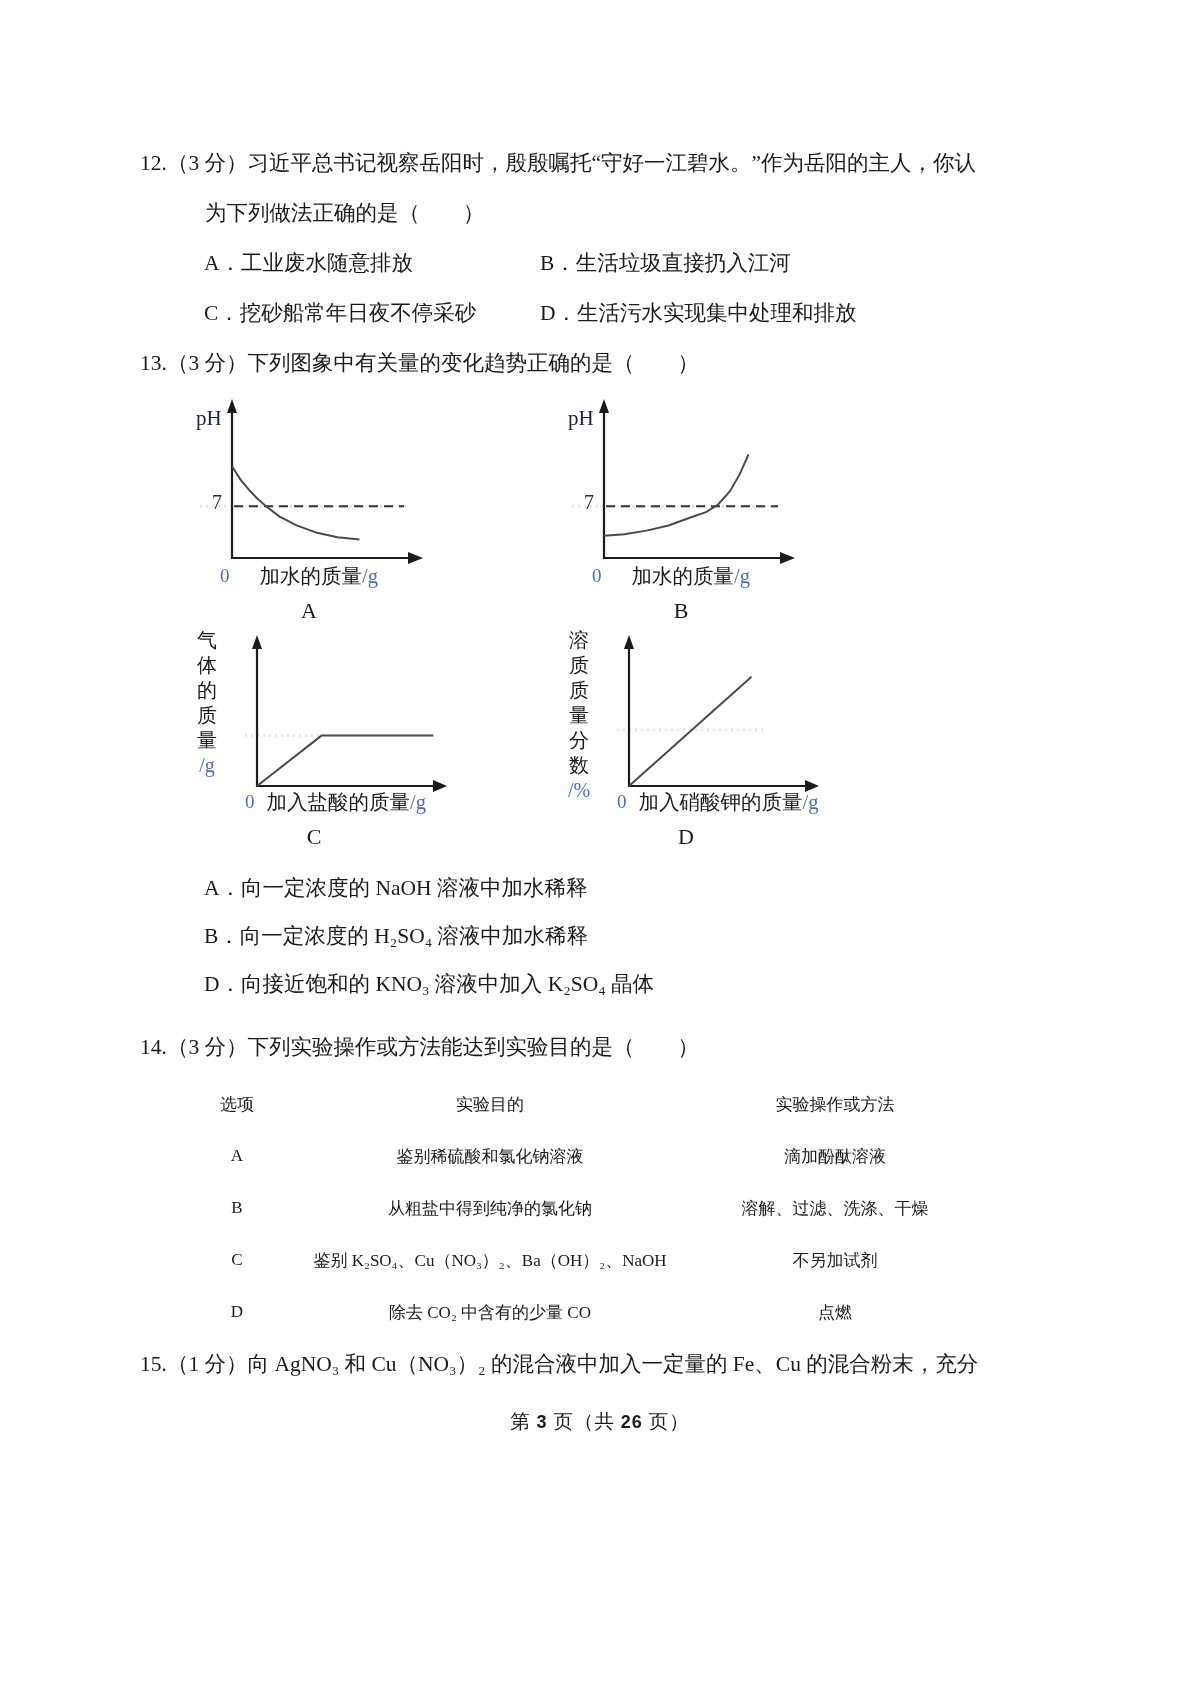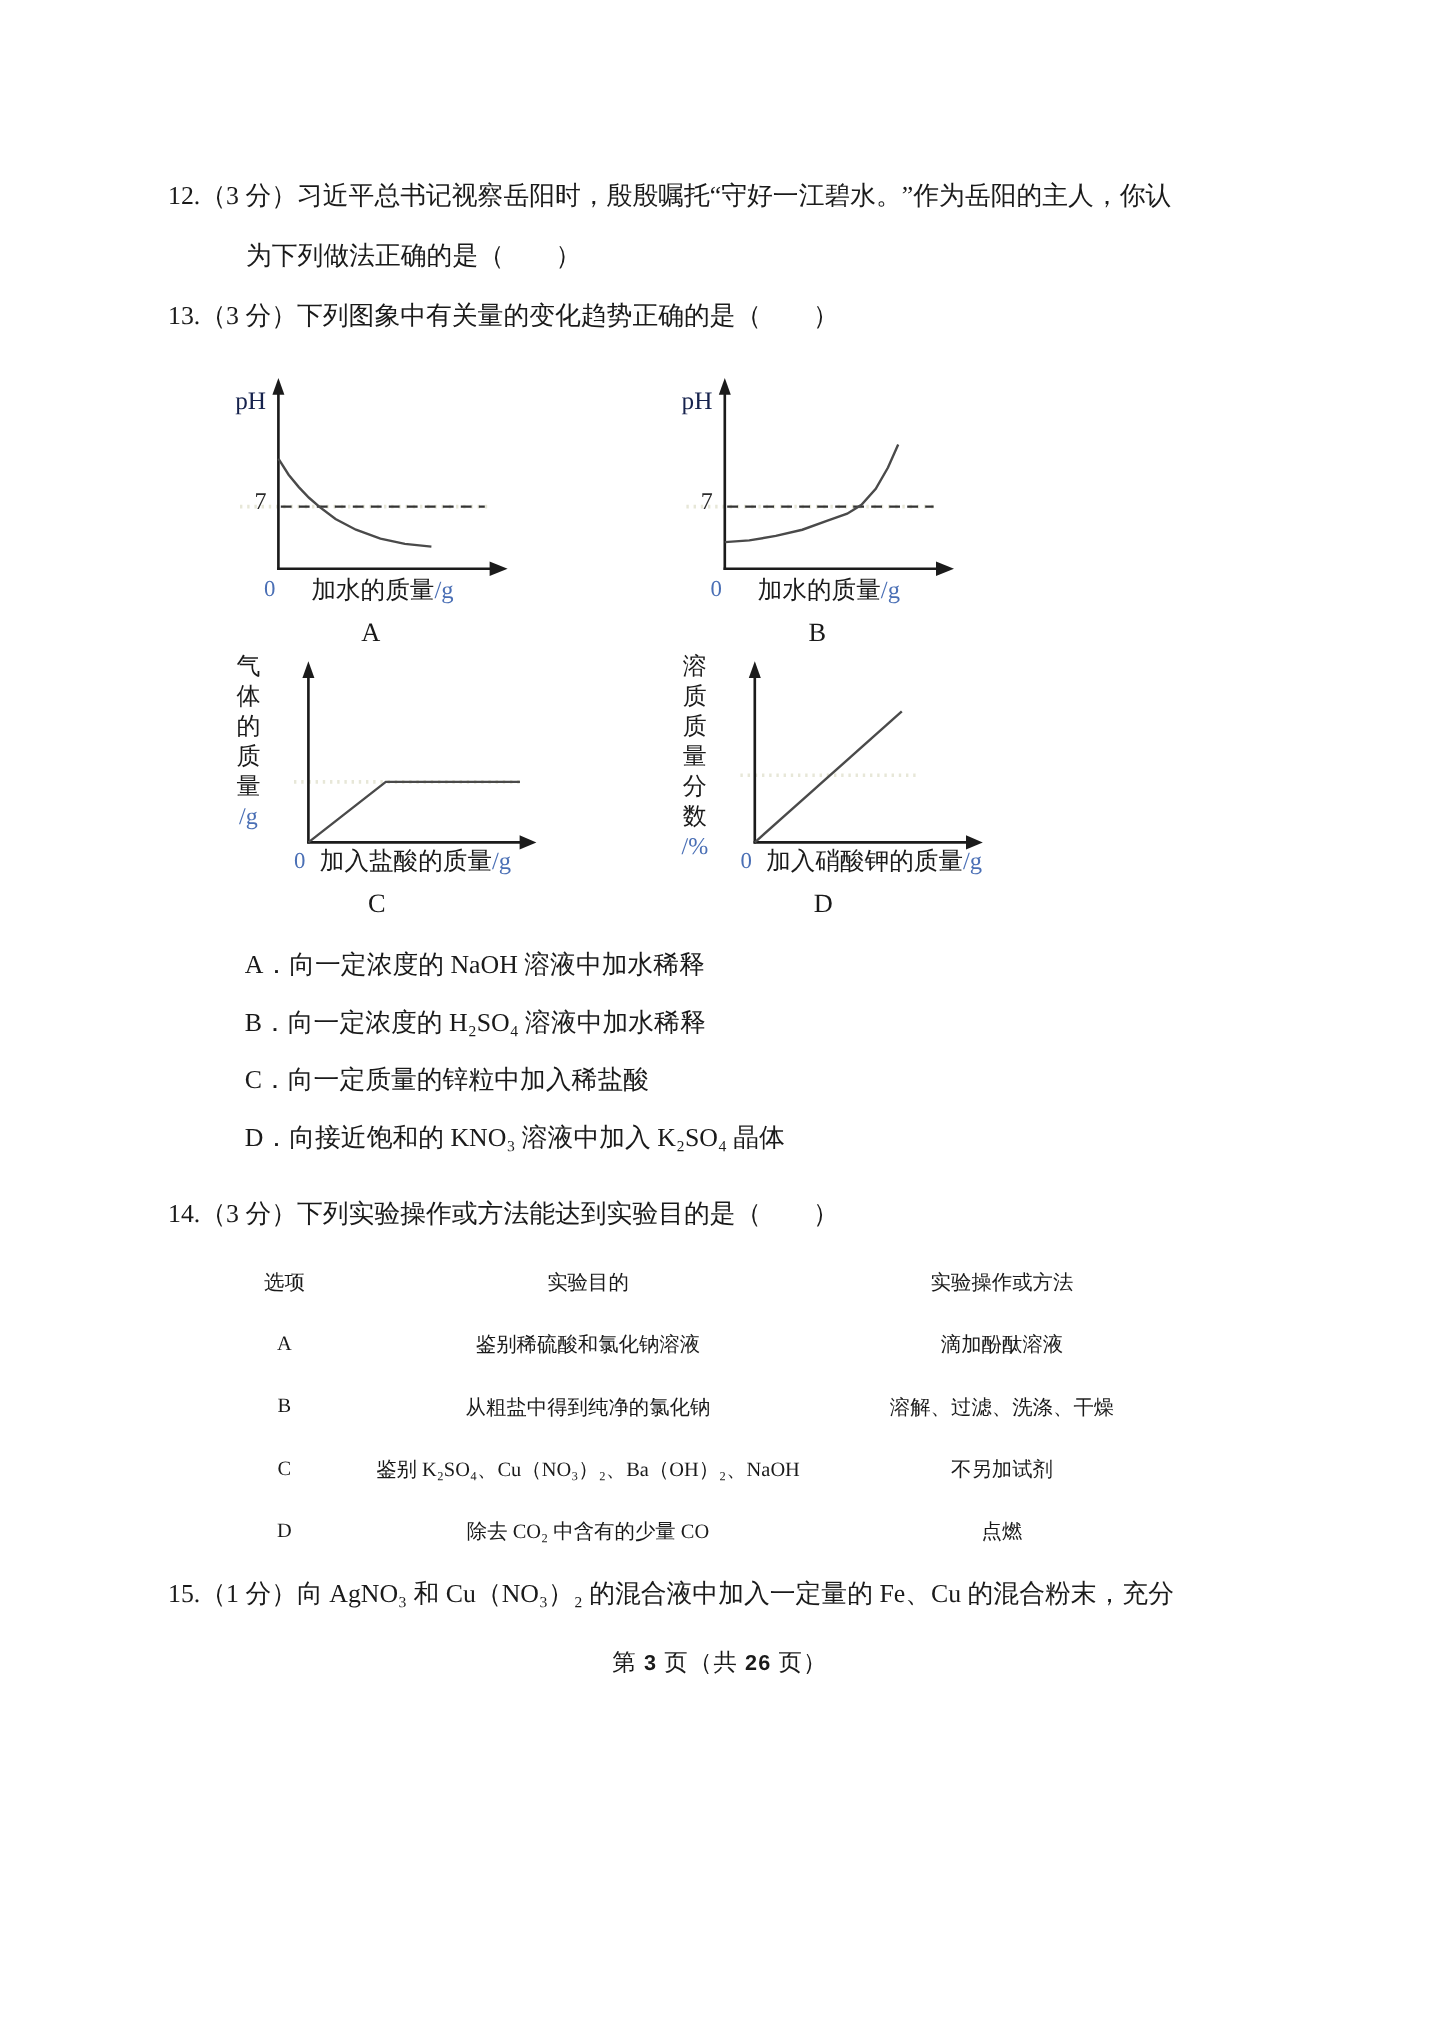--- a/index.html
+++ b/index.html
@@ -14,21 +14,21 @@
     color:#1a1a1a;
     overflow:hidden;
   }
   .qline{line-height:50px;white-space:nowrap;}
   .indent{padding-left:65px;}
   .opts2{display:grid;grid-template-columns:336px auto;padding-left:64px;line-height:50px;}
   .optlist{padding-left:64px;margin-top:12px;}
   .optlist div{line-height:48px;white-space:nowrap;}
 
   
-  .graphs{display:grid;grid-template-columns:372px auto;padding-left:54px;margin-top:26px;row-gap:8px;}
+  .graphs{display:grid;grid-template-columns:372px auto;padding-left:54px;margin-top:10px;row-gap:8px;}
   .gcell{display:flex;flex-direction:column;}
   .plot{position:relative;width:230px;}
   .plot svg{display:block;}
   .axis{stroke:#1b1b1b;stroke-width:2.2;}
   .curve{fill:none;stroke:#4a4a4a;stroke-width:2;}
   .dash{stroke:#333;stroke-width:2;stroke-dasharray:9 6;}
   .faint{stroke:#e7e7d8;stroke-width:3;stroke-dasharray:2 4;}
   .arrow{fill:#1b1b1b;}
   .ylab-ph{position:absolute;left:2px;top:8px;font-size:21px;color:#16224d;}
   .seven{position:absolute;left:18px;top:93px;font-size:20px;color:#2b2b2b;}
@@ -57,20 +57,26 @@
   .footer .num{font-family:"Liberation Sans","DejaVu Sans",sans-serif;font-weight:bold;font-size:18px;}
 </style>
 </head>
 <body>
 
 <div class="page">
 
   <section>
     <div class="qline">12.（3 分）习近平总书记视察岳阳时，殷殷嘱托“守好一江碧水。”作为岳阳的主人，你认</div>
     <div class="qline indent">为下列做法正确的是（　　）</div>
+    <div class="opts2">
+      <div>A．工业废水随意排放</div>
+      <div>B．生活垃圾直接扔入江河</div>
+      <div>C．挖砂船常年日夜不停采砂</div>
+      <div>D．生活污水实现集中处理和排放</div>
+    </div>
   </section>
 
   <section>
     <div class="qline">13.（3 分）下列图象中有关量的变化趋势正确的是（　　）</div>
 
     <div class="graphs">
 
       <div class="gcell">
         <div class="plot">
           <svg width="230" height="178" viewBox="0 0 230 178">
@@ -158,21 +164,20 @@
             </div>
           </div>
         </div>
         <div class="gletter wCD">D</div>
       </div>
     </div>
 
     <div class="optlist">
       <div>A．向一定浓度的 NaOH 溶液中加水稀释</div>
       <div>B．向一定浓度的 H₂SO₄ 溶液中加水稀释</div>
-      <div>C．向一定质量的锌粒中加入稀盐酸</div>
       <div>D．向接近饱和的 KNO₃ 溶液中加入 K₂SO₄ 晶体</div>
     </div>
   </section>
 
   <section style="margin-top:14px;">
     <div class="qline">14.（3 分）下列实验操作或方法能达到实验目的是（　　）</div>
 
     <table class="q14">
       <tbody>
           <tr>

